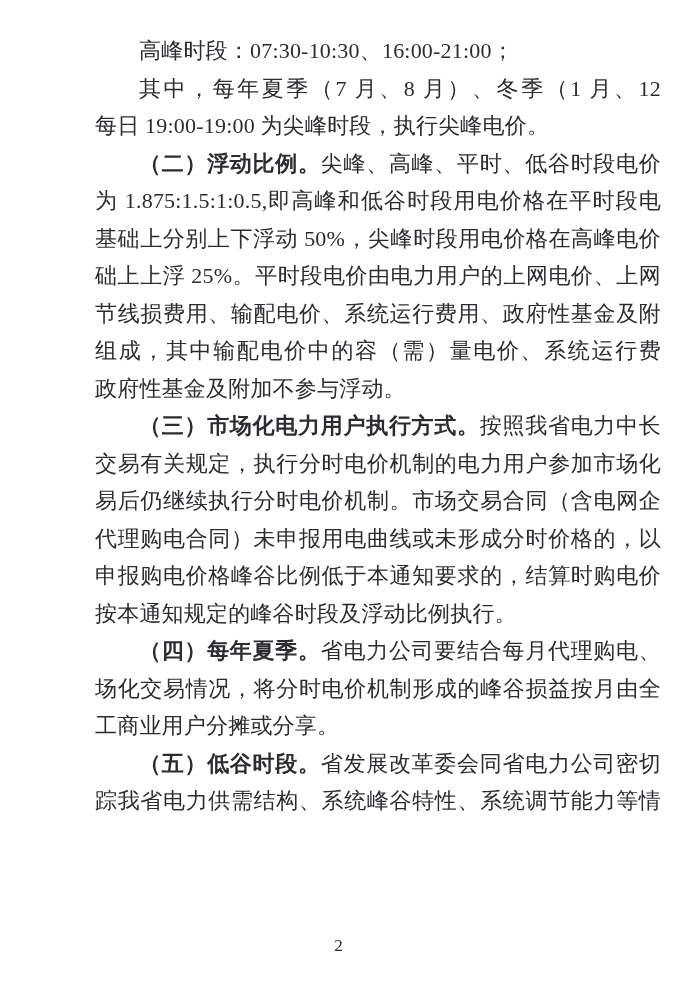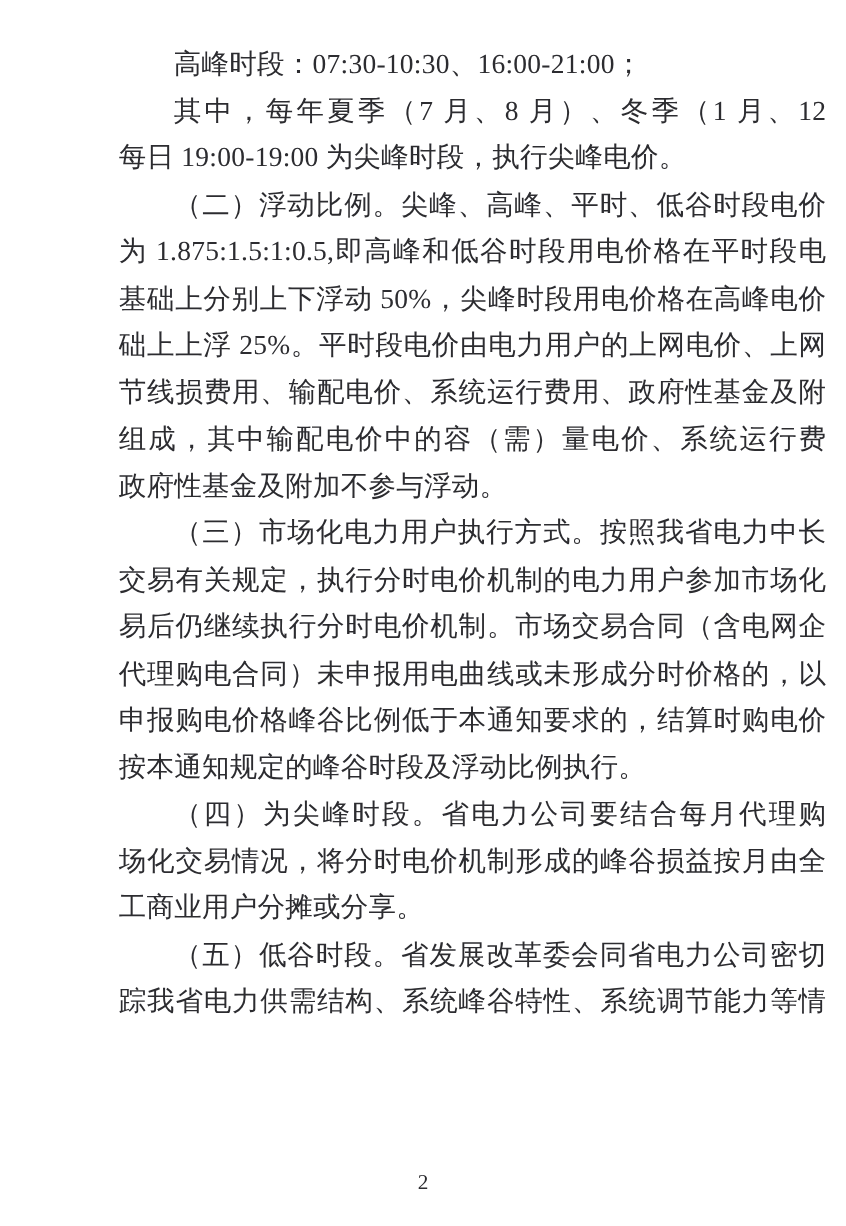--- a/index.html
+++ b/index.html
@@ -32,21 +32,21 @@
     letter-spacing: 0.2px;
   }
   .line.fill {
     text-align: justify;
     text-align-last: justify;
   }
   .line.indent {
     text-indent: 44px;
   }
   .line .heading {
-    font-weight: 400;
+    font-weight: 700;
   }
   .page-number {
     position: absolute;
     left: 0;
     top: 936px;
     width: 100%;
     text-align: center;
     font-size: 17px;
     color: #2c2c30;
   }
@@ -65,20 +65,20 @@
       <div class="line fill"><span>础上上浮 25%。平时段电价由电力用户的上网电价、上网环</span></div>
       <div class="line fill"><span>节线损费用、输配电价、系统运行费用、政府性基金及附加</span></div>
       <div class="line fill"><span>组成，其中输配电价中的容（需）量电价、系统运行费用、</span></div>
       <div class="line"><span>政府性基金及附加不参与浮动。</span></div>
       <div class="line indent fill"><span class="heading">（三）市场化电力用户执行方式。</span><span>按照我省电力中长期</span></div>
       <div class="line fill"><span>交易有关规定，执行分时电价机制的电力用户参加市场化交</span></div>
       <div class="line fill"><span>易后仍继续执行分时电价机制。市场交易合同（含电网企业</span></div>
       <div class="line fill"><span>代理购电合同）未申报用电曲线或未形成分时价格的，以及</span></div>
       <div class="line fill"><span>申报购电价格峰谷比例低于本通知要求的，结算时购电价格</span></div>
       <div class="line"><span>按本通知规定的峰谷时段及浮动比例执行。</span></div>
-      <div class="line indent fill"><span class="heading">（四）为尖峰时段。</span><span>省电力公司要结合每月代理购电、市</span></div>
+      <div class="line indent fill"><span class="heading">（四）每年夏季。</span><span>省电力公司要结合每月代理购电、市</span></div>
       <div class="line fill"><span>场化交易情况，将分时电价机制形成的峰谷损益按月由全体</span></div>
       <div class="line"><span>工商业用户分摊或分享。</span></div>
       <div class="line indent fill"><span class="heading">（五）低谷时段。</span><span>省发展改革委会同省电力公司密切跟</span></div>
       <div class="line fill"><span>踪我省电力供需结构、系统峰谷特性、系统调节能力等情况，</span></div>
     </div>
   <div class="page-number">2</div>
 </div>
 
 </body></html>

